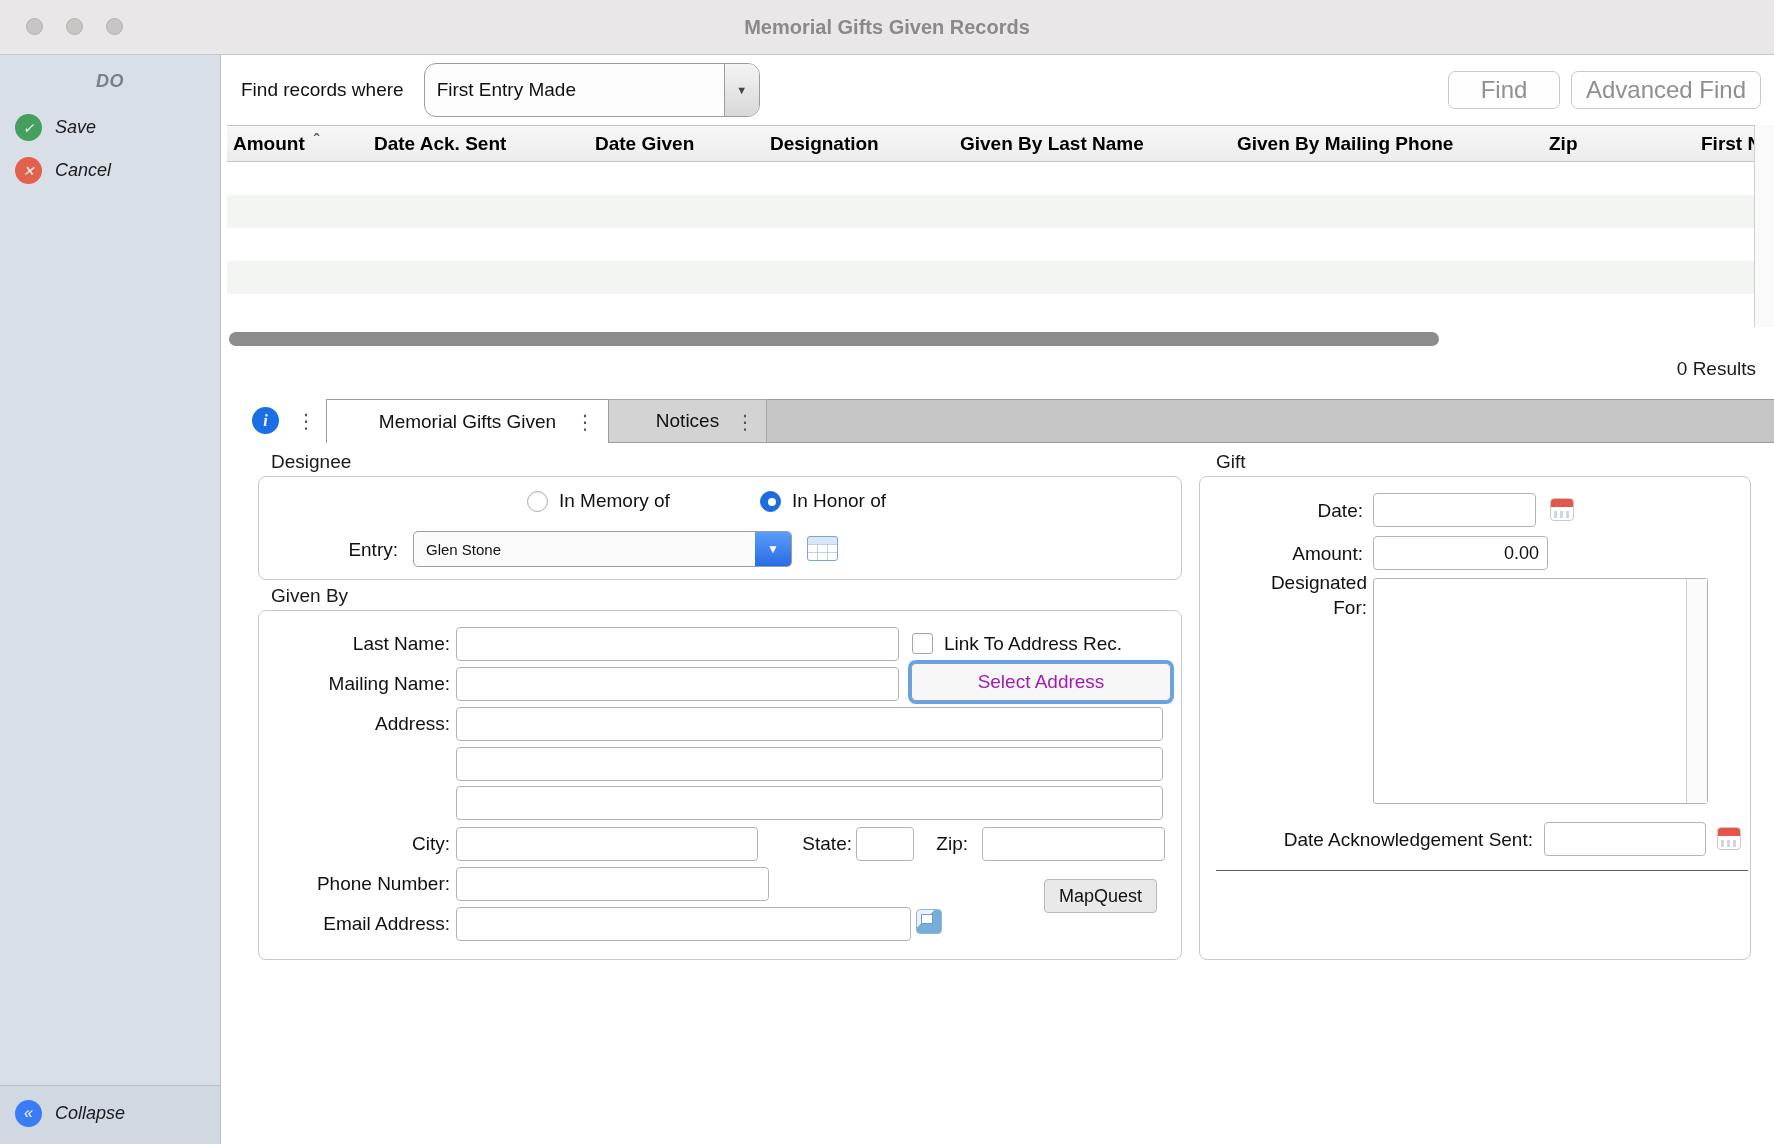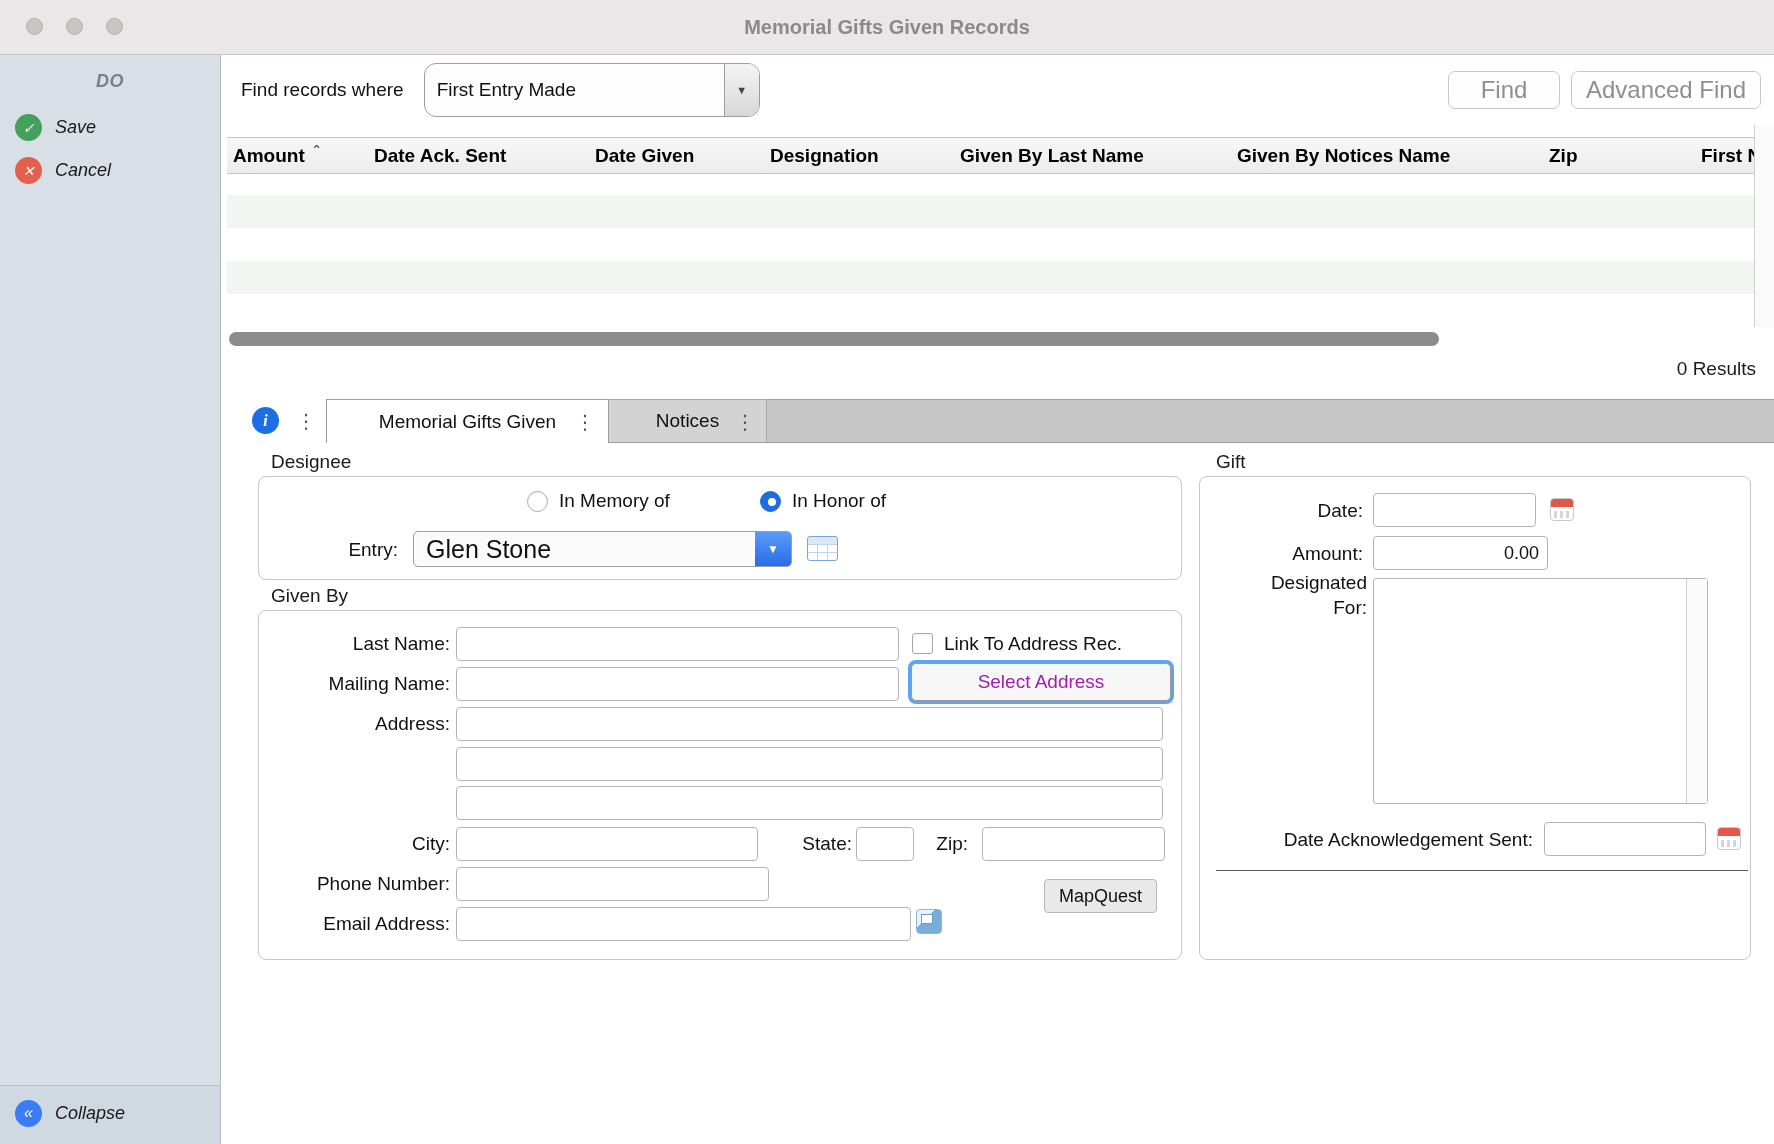--- a/index.html
+++ b/index.html
@@ -37,21 +37,21 @@
   .find-where-label{font-size:19px;color:#111;}
   .find-select{margin-left:20px;width:336px;height:54px;border:1px solid #9d9d9d;border-radius:12px;background:#fdfdfd;display:flex;align-items:stretch;box-sizing:border-box;overflow:hidden;}
   .find-select-text{flex:1;display:flex;align-items:center;padding-left:12px;font-size:19px;}
   .find-select-arrow{width:34px;border-left:1px solid #9d9d9d;background:linear-gradient(#f4f4f4,#d8d8d8);display:flex;align-items:center;justify-content:center;font-size:11px;color:#444;}
   .toolbar-spacer{flex:1;}
   .tb-btn{height:38px;border:1px solid #c9c9c9;border-radius:7px;background:#fefefe;color:#8f8f8f;font-size:24px;display:flex;align-items:center;justify-content:center;box-sizing:border-box;}
   .btn-find{width:112px;}
   .btn-advfind{width:190px;margin-left:11px;margin-right:13px;}
 
   
-  .thead{position:absolute;top:70px;left:5px;right:20px;height:37px;display:flex;background:linear-gradient(#f7f7f7,#ececec);border-top:1px solid #c6c6c6;border-bottom:1px solid #c6c6c6;box-sizing:border-box;overflow:hidden;margin-top:12px;}
+  .thead{position:absolute;top:70px;left:5px;right:20px;height:37px;display:flex;background:linear-gradient(#f7f7f7,#ececec);border-top:1px solid #c6c6c6;border-bottom:1px solid #c6c6c6;box-sizing:border-box;overflow:hidden;}
   .th{display:flex;align-items:center;padding:0 6px;font-weight:bold;font-size:19px;color:#000;white-space:nowrap;box-sizing:border-box;flex:0 0 auto;}
   .th:nth-child(1){width:141px;}
   .th:nth-child(2){width:221px;}
   .th:nth-child(3){width:175px;}
   .th:nth-child(4){width:190px;}
   .th:nth-child(5){width:277px;}
   .th:nth-child(6){width:312px;}
   .th:nth-child(7){width:152px;}
   .th:nth-child(8){flex:1 1 auto;overflow:hidden;}
   .sort-glyph{font-size:16px;color:#555;margin-left:9px;margin-top:-6px;font-weight:bold;}
@@ -89,21 +89,21 @@
 
   .flabel{position:absolute;font-size:19px;color:#111;text-align:right;white-space:nowrap;}
   .finput{position:absolute;height:34px;border:1px solid #b4b4b4;border-radius:4px;background:#fff;box-sizing:border-box;font-size:18px;padding:0 8px;font-family:"Liberation Sans",sans-serif;color:#111;outline:none;}
 
   
   .radio-group{position:absolute;display:flex;align-items:center;gap:11px;font-size:19px;}
   .radio{width:21px;height:21px;border-radius:50%;box-sizing:border-box;background:#fff;border:1px solid #ababab;box-shadow:inset 0 1px 2px rgba(0,0,0,.08);flex:0 0 auto;}
   .radio.checked{background:#1d6ce3;border:1px solid #1d6ce3;position:relative;}
   .radio.checked::after{content:"";position:absolute;left:6.5px;top:6.5px;width:8px;height:8px;border-radius:50%;background:#fff;}
   .name-combo{position:absolute;left:191px;top:88px;width:379px;height:36px;border:1px solid #9e9e9e;border-radius:5px;background:#fbfbfb;display:flex;align-items:stretch;box-sizing:border-box;overflow:hidden;}
-  .name-combo-text{flex:1;display:flex;align-items:center;padding-left:12px;font-size:25px;}
+  .name-combo-text{flex:1;display:flex;align-items:center;padding-left:12px;font-size:15px;}
   .name-combo-btn{width:36px;background:linear-gradient(#5a9cf8,#2a6ce6);color:#fff;display:flex;align-items:center;justify-content:center;font-size:12px;}
   .grid-icon{position:absolute;left:585px;top:93px;width:31px;height:25px;border:1px solid #79a6d8;border-radius:3px;box-sizing:border-box;
     background:
       linear-gradient(#d9e8f8,#d9e8f8) 0 0/100% 7px no-repeat,
       repeating-linear-gradient(90deg,transparent 0 9px,#bdd2e9 9px 10px),
       repeating-linear-gradient(0deg,transparent 0 7px,#bdd2e9 7px 8px),
       #fff;}
 
   
   .checkbox{position:absolute;width:21px;height:21px;border:1px solid #a8a8a8;border-radius:3px;background:#fff;box-sizing:border-box;box-shadow:inset 0 1px 2px rgba(0,0,0,.06);}
@@ -179,21 +179,21 @@
       <div class="th">
           <span>Date Given</span>
         </div>
       <div class="th">
           <span>Designation</span>
         </div>
       <div class="th">
           <span>Given By Last Name</span>
         </div>
       <div class="th">
-          <span>Given By Notices Name</span>
+          <span>Given By Mailing Phone</span>
         </div>
       <div class="th">
           <span>Zip</span>
         </div>
       <div class="th">
           <span>First N</span>
         </div>
     </div>
 
     <div class="tbody">

